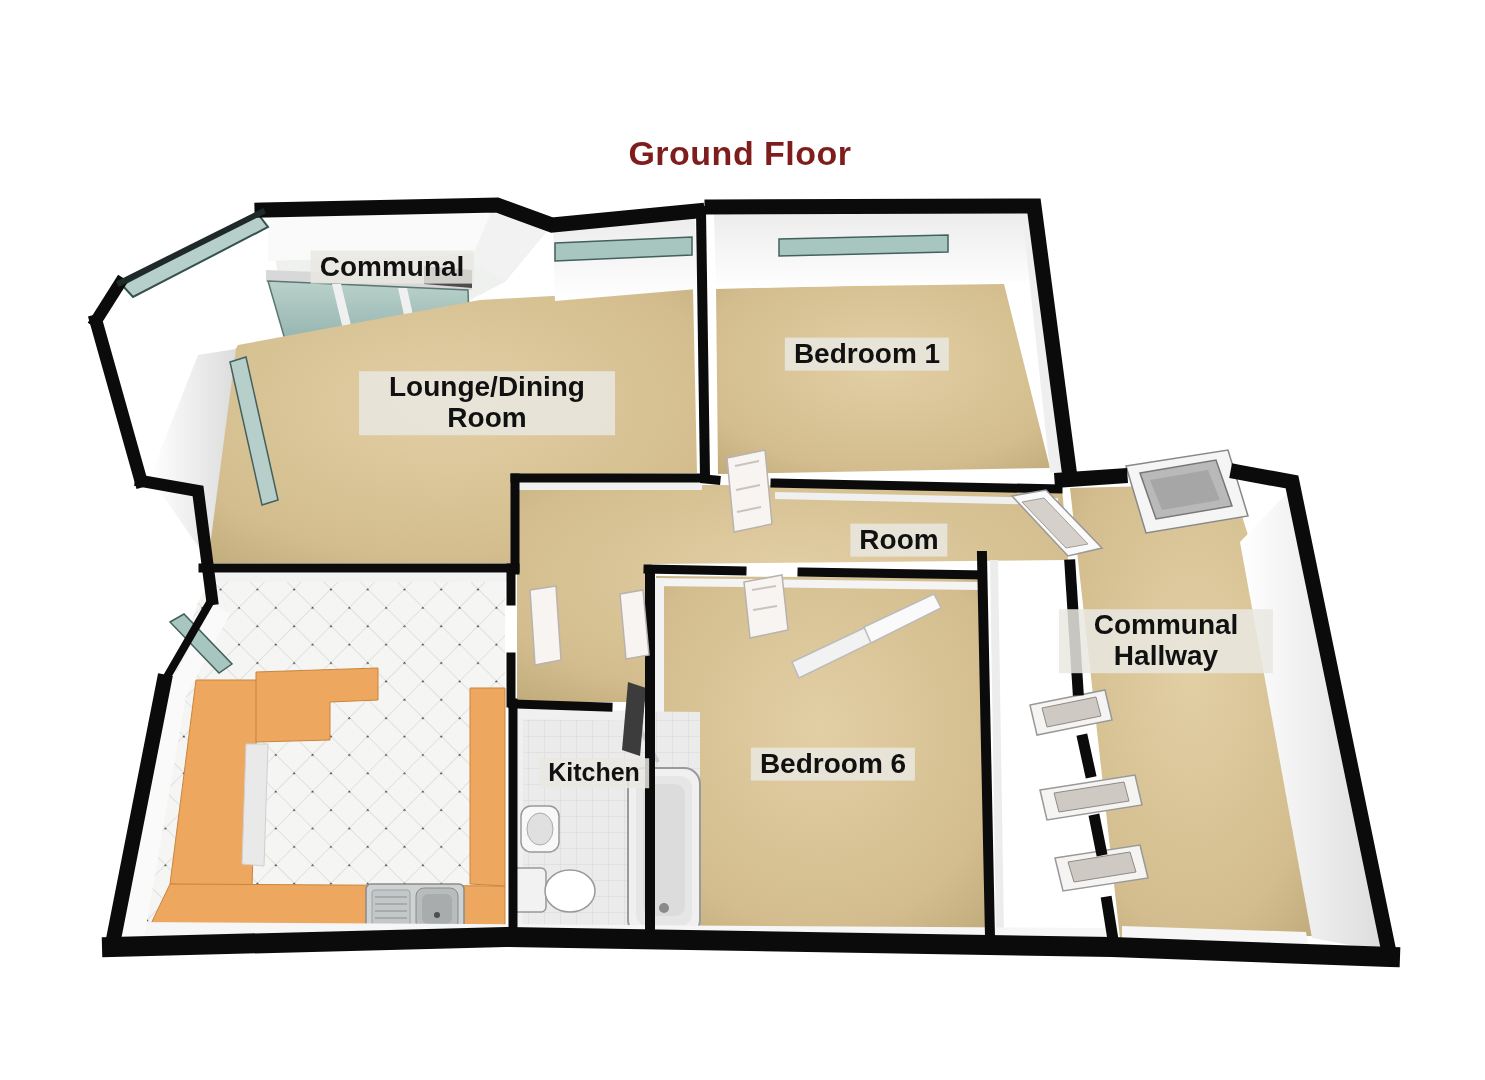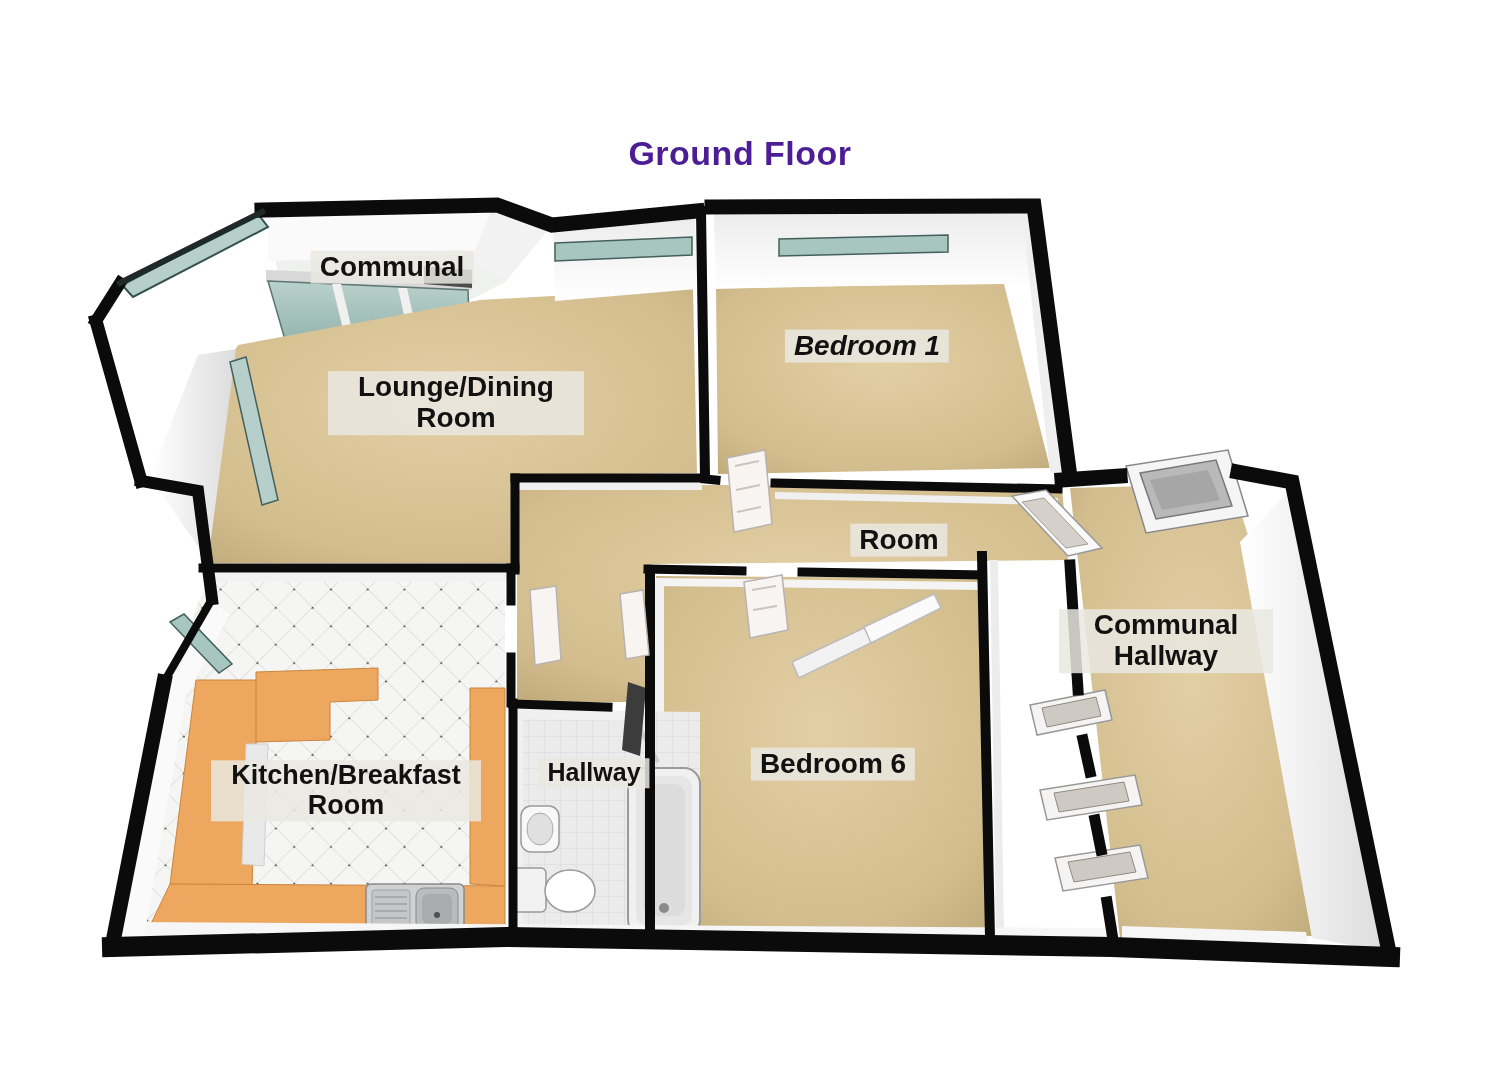--- a/index.html
+++ b/index.html
@@ -6,21 +6,21 @@
   #stage{position:relative;width:1485px;height:1080px;background:#ffffff;overflow:hidden;
          font-family:"Liberation Sans",sans-serif;}
   #plan-svg{position:absolute;left:0;top:0;}
   .room-label{position:absolute;transform:translate(-50%,-50%);
       font-family:"Liberation Sans",sans-serif;font-weight:700;font-size:28px;
       color:var(--label-text,#111);background:var(--label-bg,rgba(233,231,225,.85));
       padding:1px 9px;text-align:center;line-height:1.1;white-space:nowrap;z-index:5;}
   .wrap{white-space:normal;}
   #page-title{position:absolute;transform:translate(-50%,-50%);
       font-family:"Liberation Sans",sans-serif;font-weight:700;font-size:34px;
-      color:#4c1d95;background:transparent;z-index:5;letter-spacing:.5px;}
+      color:#7f1d1d;background:transparent;z-index:5;letter-spacing:.5px;}
   .lbl-lounge{width:238px;}
   .lbl-communal{width:196px;}
   .lbl-kitchen{width:252px;font-size:27px;}
   .lbl-bathroom{font-size:25px;}
 </style>
 </head>
 <body>
 
 <div id="stage">
 
@@ -226,21 +226,20 @@
     </g>
     <g>
       <polygon points="620,594 643,590 649,655 626,659" fill="#f7f4f2" stroke="#b9b2ae" stroke-width="1.5"></polygon>
     </g>
   </g>
 </svg>
 
 <div id="page-title" style="left:740px;top:153px;">Ground Floor</div>
 
 <div class="room-label" style="left:392px;top:267px;">Communal</div>
-<div class="room-label wrap lbl-lounge" style="left:456px;top:403px;">Lounge/Dining Room</div>
-<div class="room-label" style="left:867px;top:346px;font-style:italic;">Bedroom 1</div>
+<div class="room-label wrap lbl-lounge" style="left:487px;top:403px;">Lounge/Dining Room</div>
+<div class="room-label" style="left:867px;top:354px;">Bedroom 1</div>
 <div class="room-label" style="left:899px;top:540px;">Room</div>
 <div class="room-label wrap lbl-communal" style="left:1166px;top:641px;">Communal Hallway</div>
-<div class="room-label wrap lbl-kitchen" style="left:346px;top:791px;">Kitchen/Breakfast Room</div>
-<div class="room-label lbl-bathroom" style="left:594px;top:773px;">Hallway</div>
+<div class="room-label lbl-bathroom" style="left:594px;top:773px;">Kitchen</div>
 <div class="room-label" style="left:833px;top:764px;">Bedroom 6</div>
 
 </div>
 
 </body></html>

